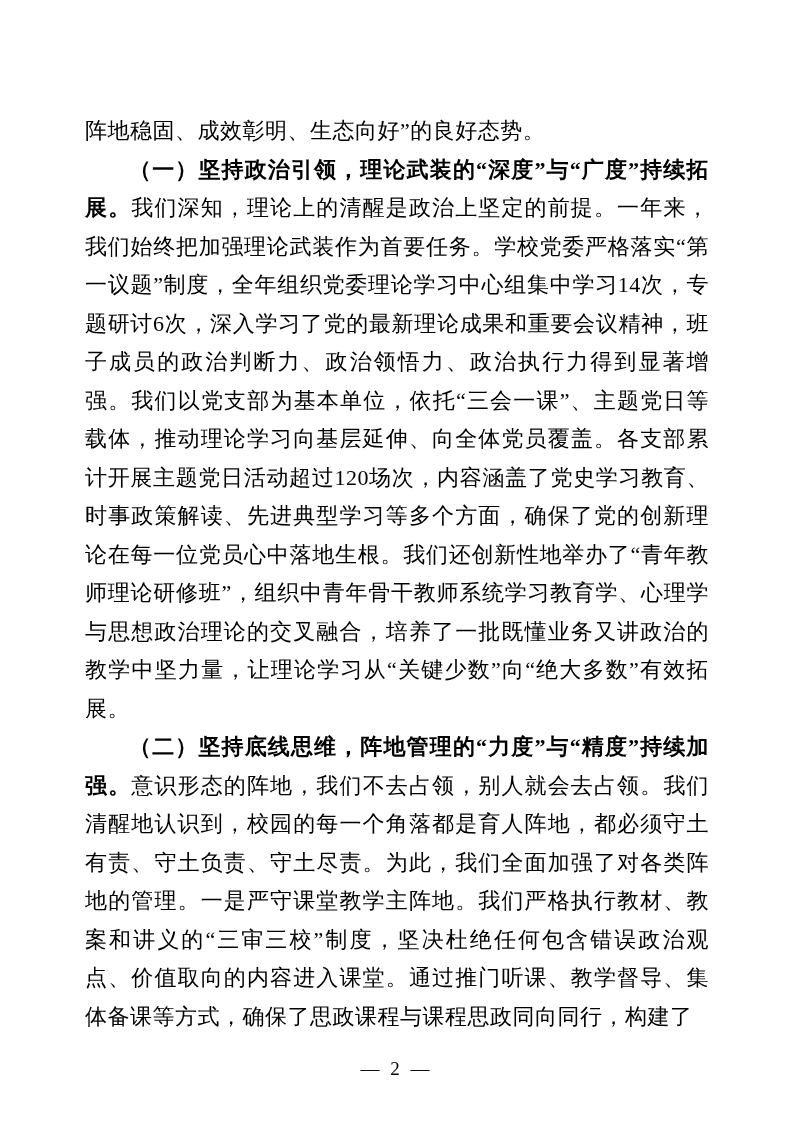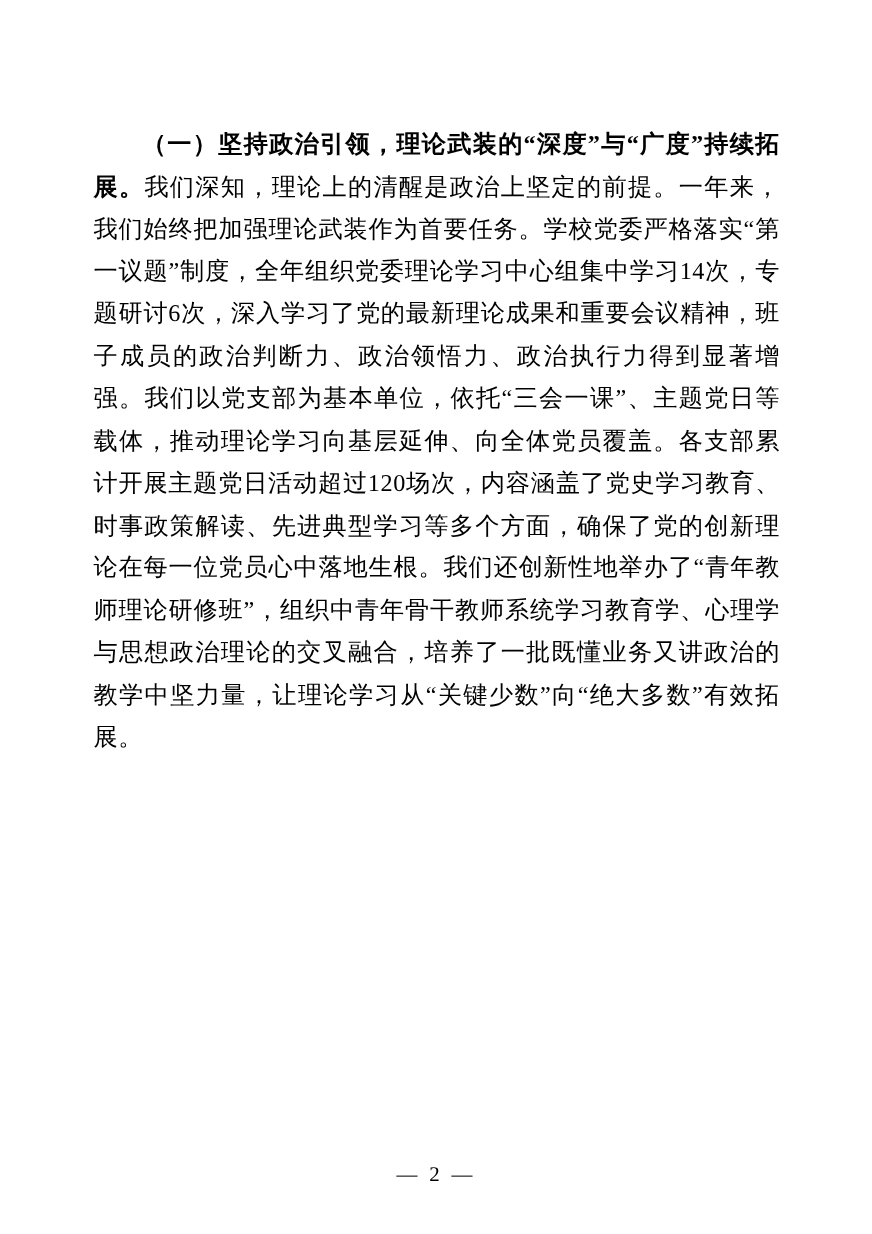--- a/index.html
+++ b/index.html
@@ -44,18 +44,20 @@
       text-align: center;
       font-size: 19px;
       letter-spacing: 3px;
       color: #000000;
     }
   </style>
 </head>
 <body>
 
 <main class="doc-content">
+  <p class="para"><span>阵地稳固、成效彰明、生态向好”的良好态势。</span></p>
 
   <p class="para para-indent"><strong class="lead">（一）坚持政治引领，理论武装的“深度”与“广度”持续拓展。</strong><span>我们深知，理论上的清醒是政治上坚定的前提。一年来，我们始终把加强理论武装作为首要任务。学校党委严格落实“第一议题”制度，全年组织党委理论学习中心组集中学习14次，专题研讨6次，深入学习了党的最新理论成果和重要会议精神，班子成员的政治判断力、政治领悟力、政治执行力得到显著增强。我们以党支部为基本单位，依托“三会一课”、主题党日等载体，推动理论学习向基层延伸、向全体党员覆盖。各支部累计开展主题党日活动超过120场次，内容涵盖了党史学习教育、时事政策解读、先进典型学习等多个方面，确保了党的创新理论在每一位党员心中落地生根。我们还创新性地举办了“青年教师理论研修班”，组织中青年骨干教师系统学习教育学、心理学与思想政治理论的交叉融合，培养了一批既懂业务又讲政治的教学中坚力量，让理论学习从“关键少数”向“绝大多数”有效拓展。</span></p>
 
+  <p class="para para-indent"><strong class="lead">（二）坚持底线思维，阵地管理的“力度”与“精度”持续加强。</strong><span>意识形态的阵地，我们不去占领，别人就会去占领。我们清醒地认识到，校园的每一个角落都是育人阵地，都必须守土有责、守土负责、守土尽责。为此，我们全面加强了对各类阵地的管理。一是严守课堂教学主阵地。我们严格执行教材、教案和讲义的“三审三校”制度，坚决杜绝任何包含错误政治观点、价值取向的内容进入课堂。通过推门听课、教学督导、集体备课等方式，确保了思政课程与课程思政同向同行，构建了</span></p>
 </main>
 
 <footer class="page-footer"><span>— 2 —</span></footer>
 
 </body></html>

